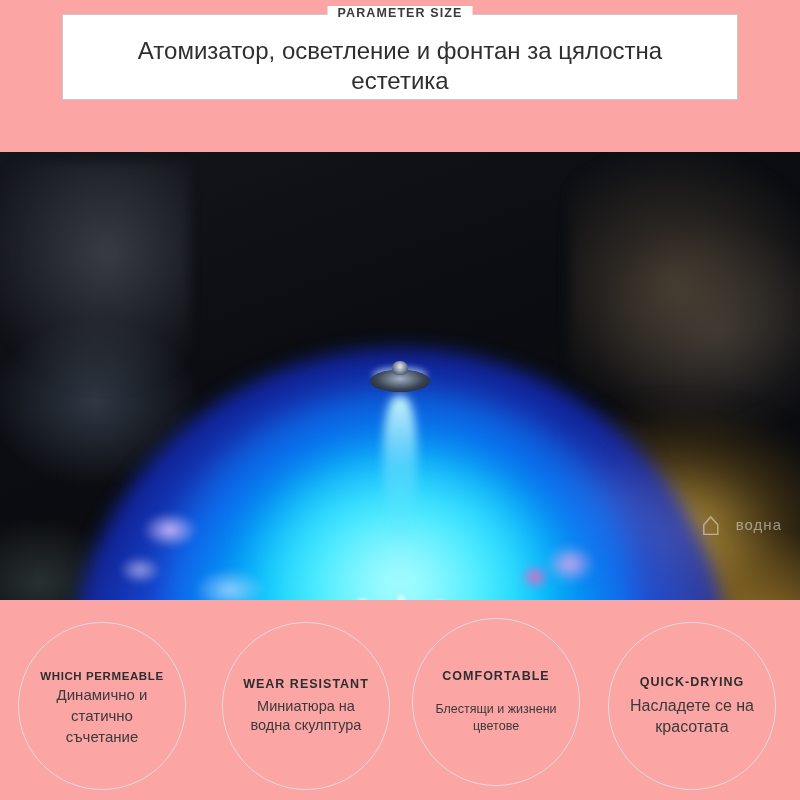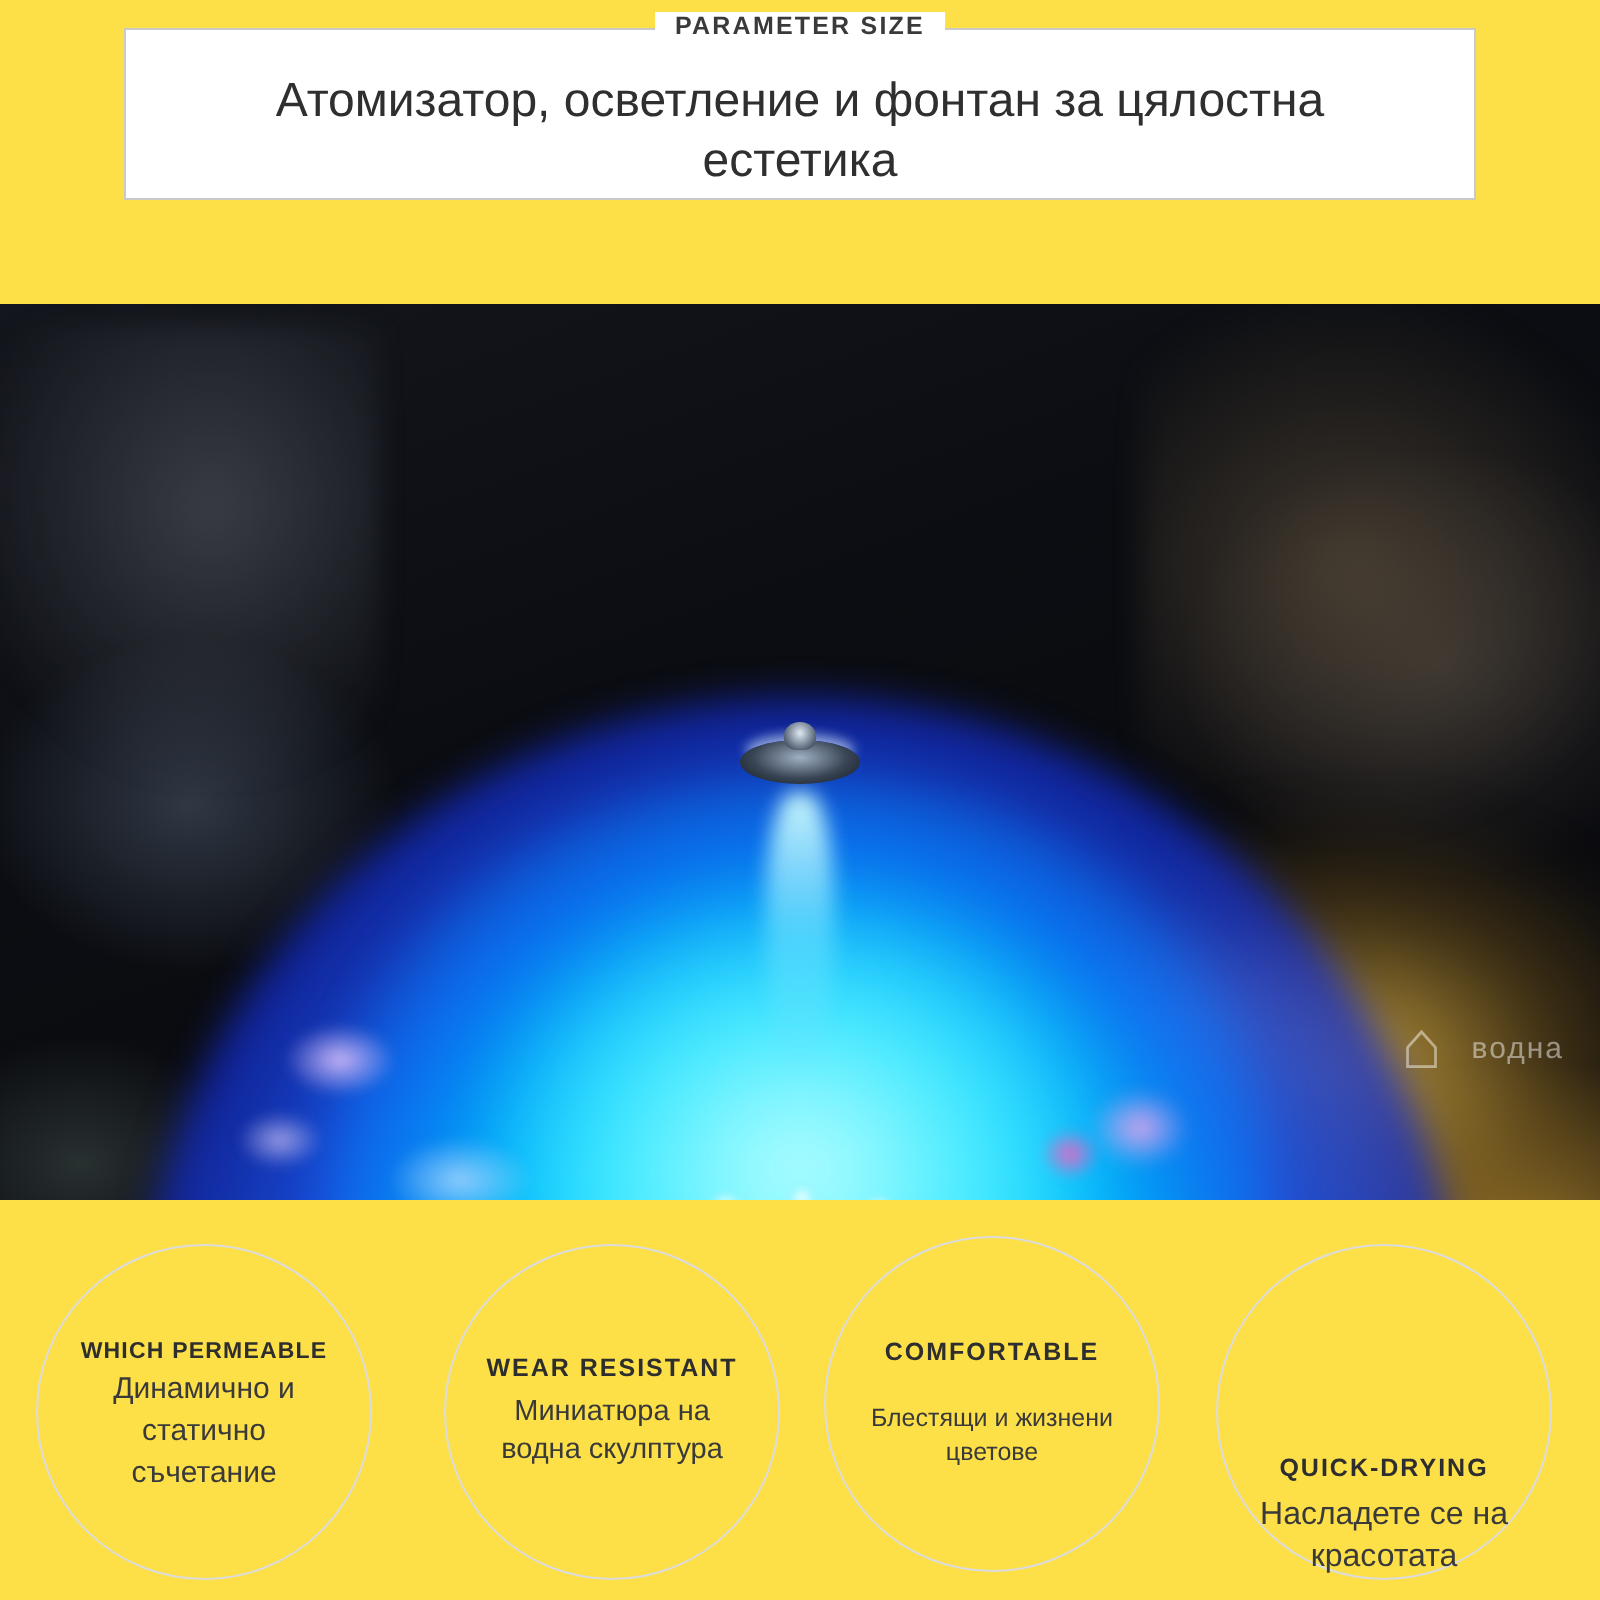--- a/index.html
+++ b/index.html
@@ -10,21 +10,21 @@
   body {
     width: 800px;
     height: 800px;
     font-family: "Liberation Sans", sans-serif;
     overflow: hidden;
   }
   .page {
     position: relative;
     width: 800px;
     height: 800px;
-    background: #fde047;
+    background: #fca5a5;
   }
 
   
   .header-wrap {
     position: absolute;
     left: 62px;
     top: 14px;
     width: 676px;
     height: 86px;
   }
@@ -282,21 +282,21 @@
     flex-direction: column;
     align-items: center;
     justify-content: center;
     text-align: center;
     padding: 0 18px;
     box-sizing: border-box;
   }
   .feature:nth-child(1) { left: 18px;  top: 8px; }
   .feature:nth-child(2) { left: 222px; top: 8px; }
   .feature:nth-child(3) { left: 412px; top: 4px; }
-  .feature:nth-child(4) { left: 608px; top: 8px; justify-content: flex-end; }
+  .feature:nth-child(4) { left: 608px; top: 8px; }
 
   .feature-title {
     font-size: 12.5px;
     font-weight: bold;
     letter-spacing: 1px;
     color: #2e2e2e;
     margin-bottom: 6px;
     white-space: nowrap;
   }
   .feature-title.small {

